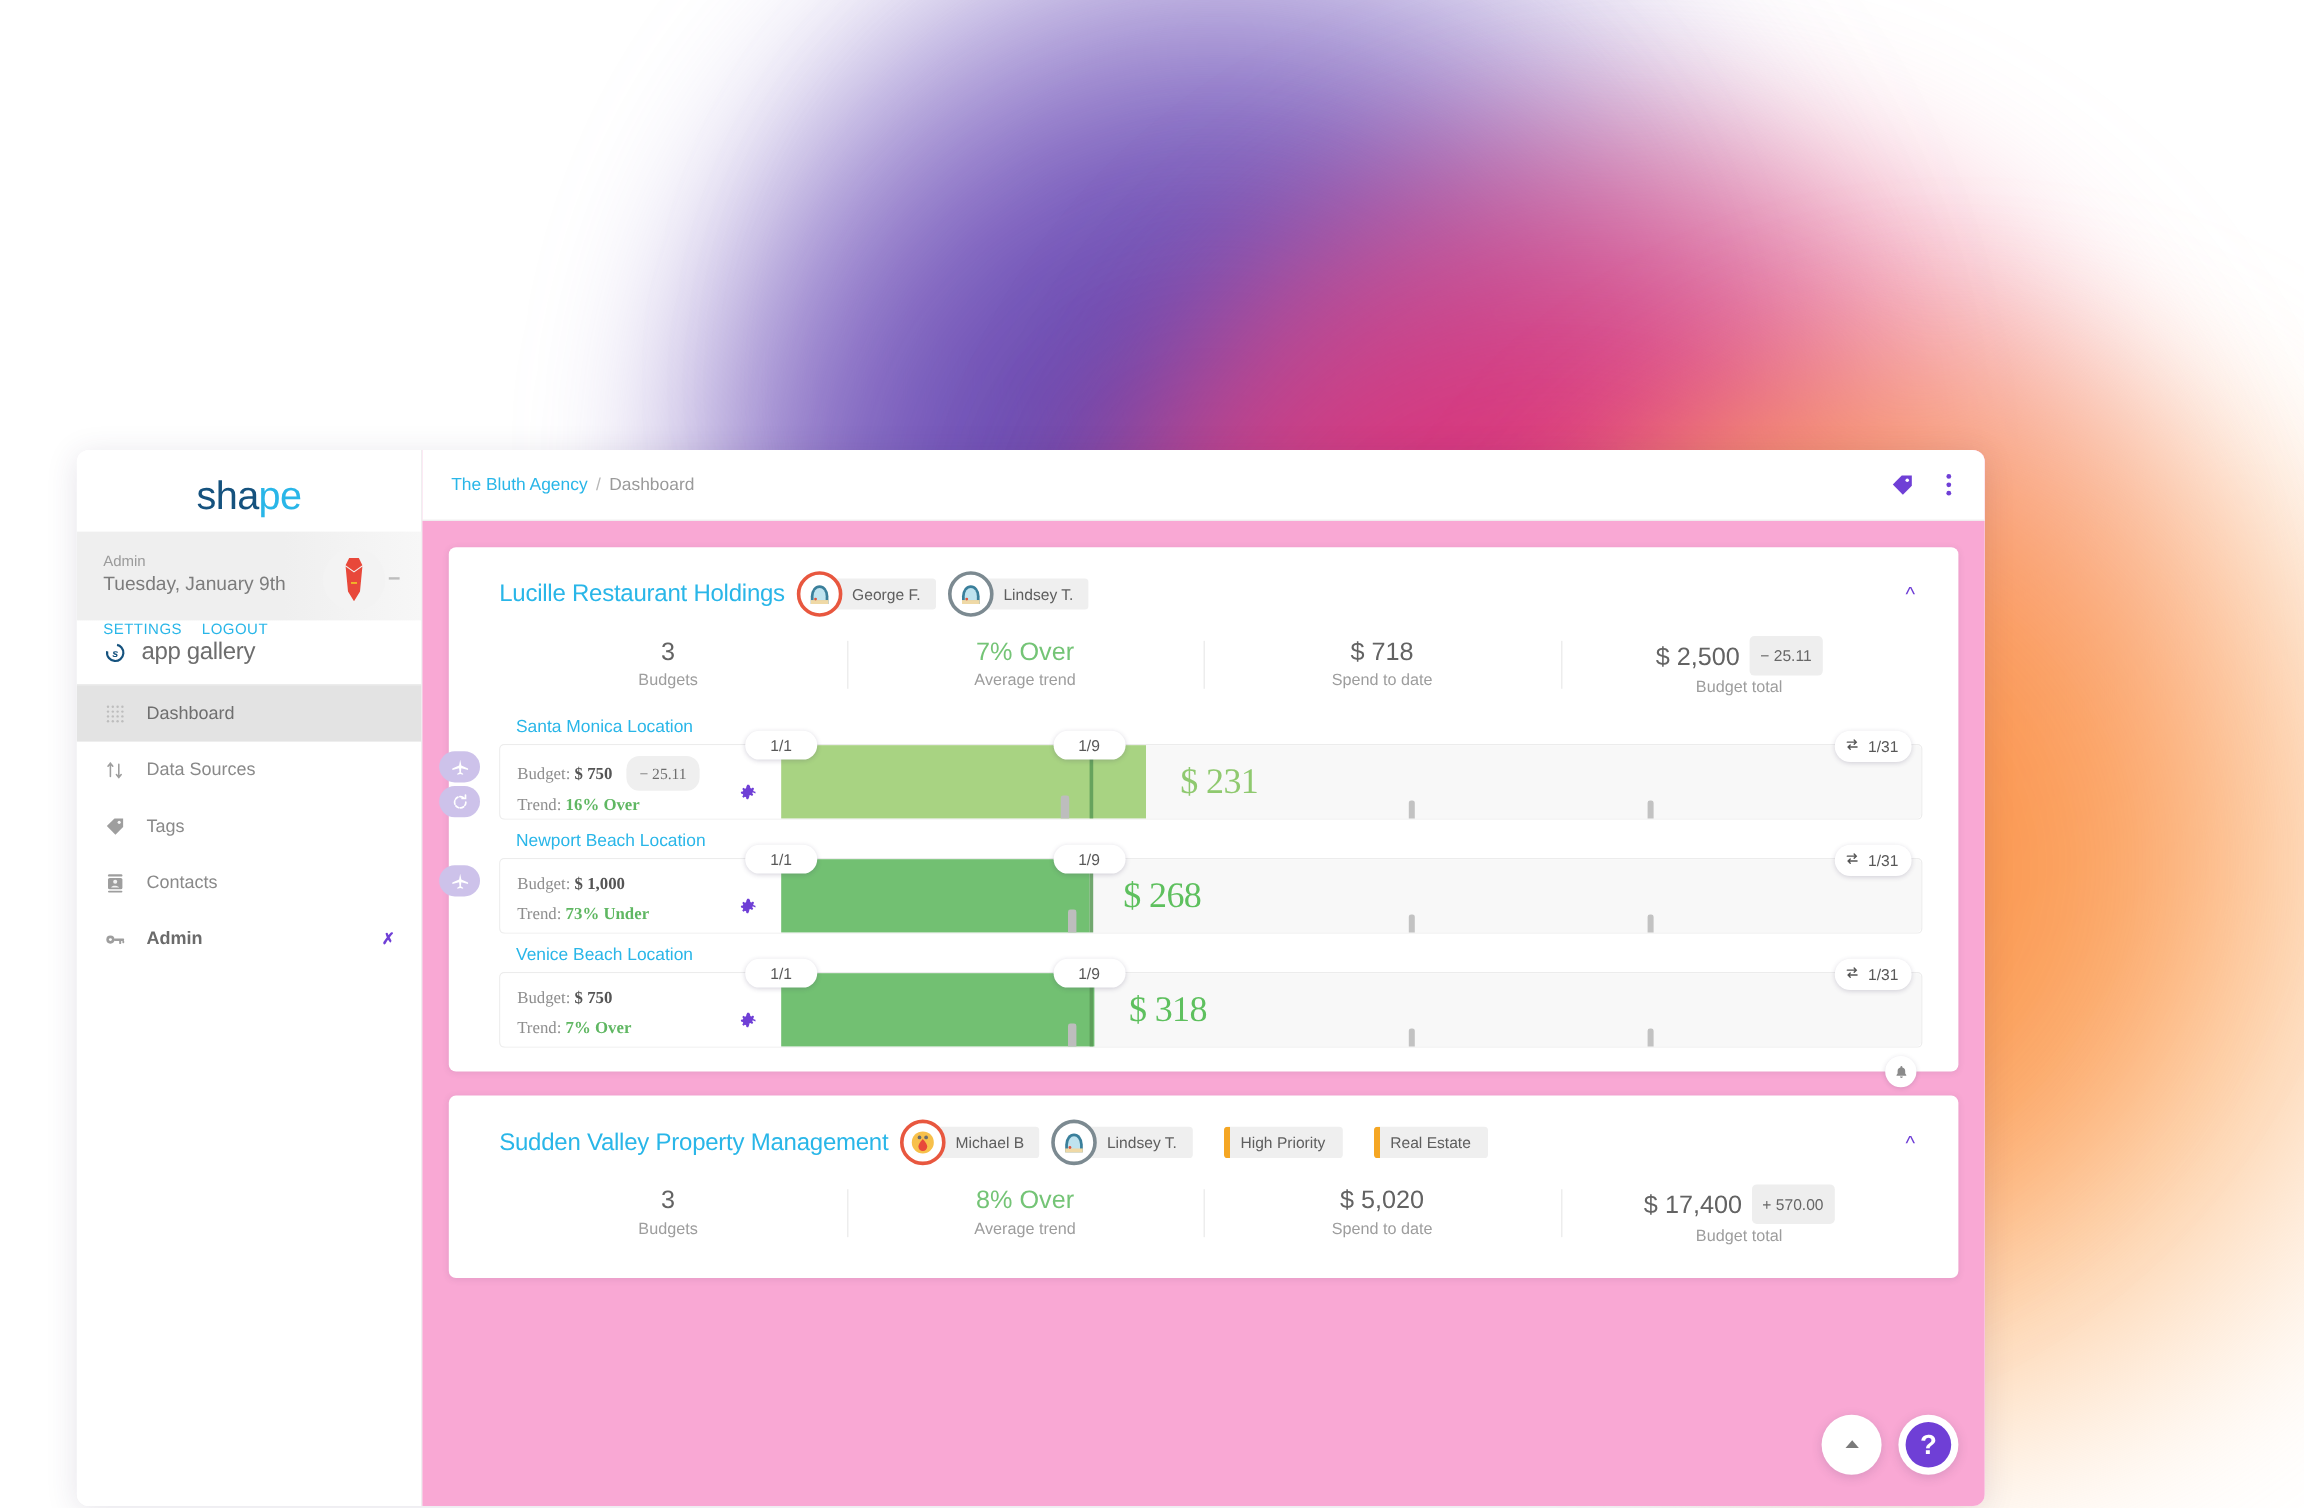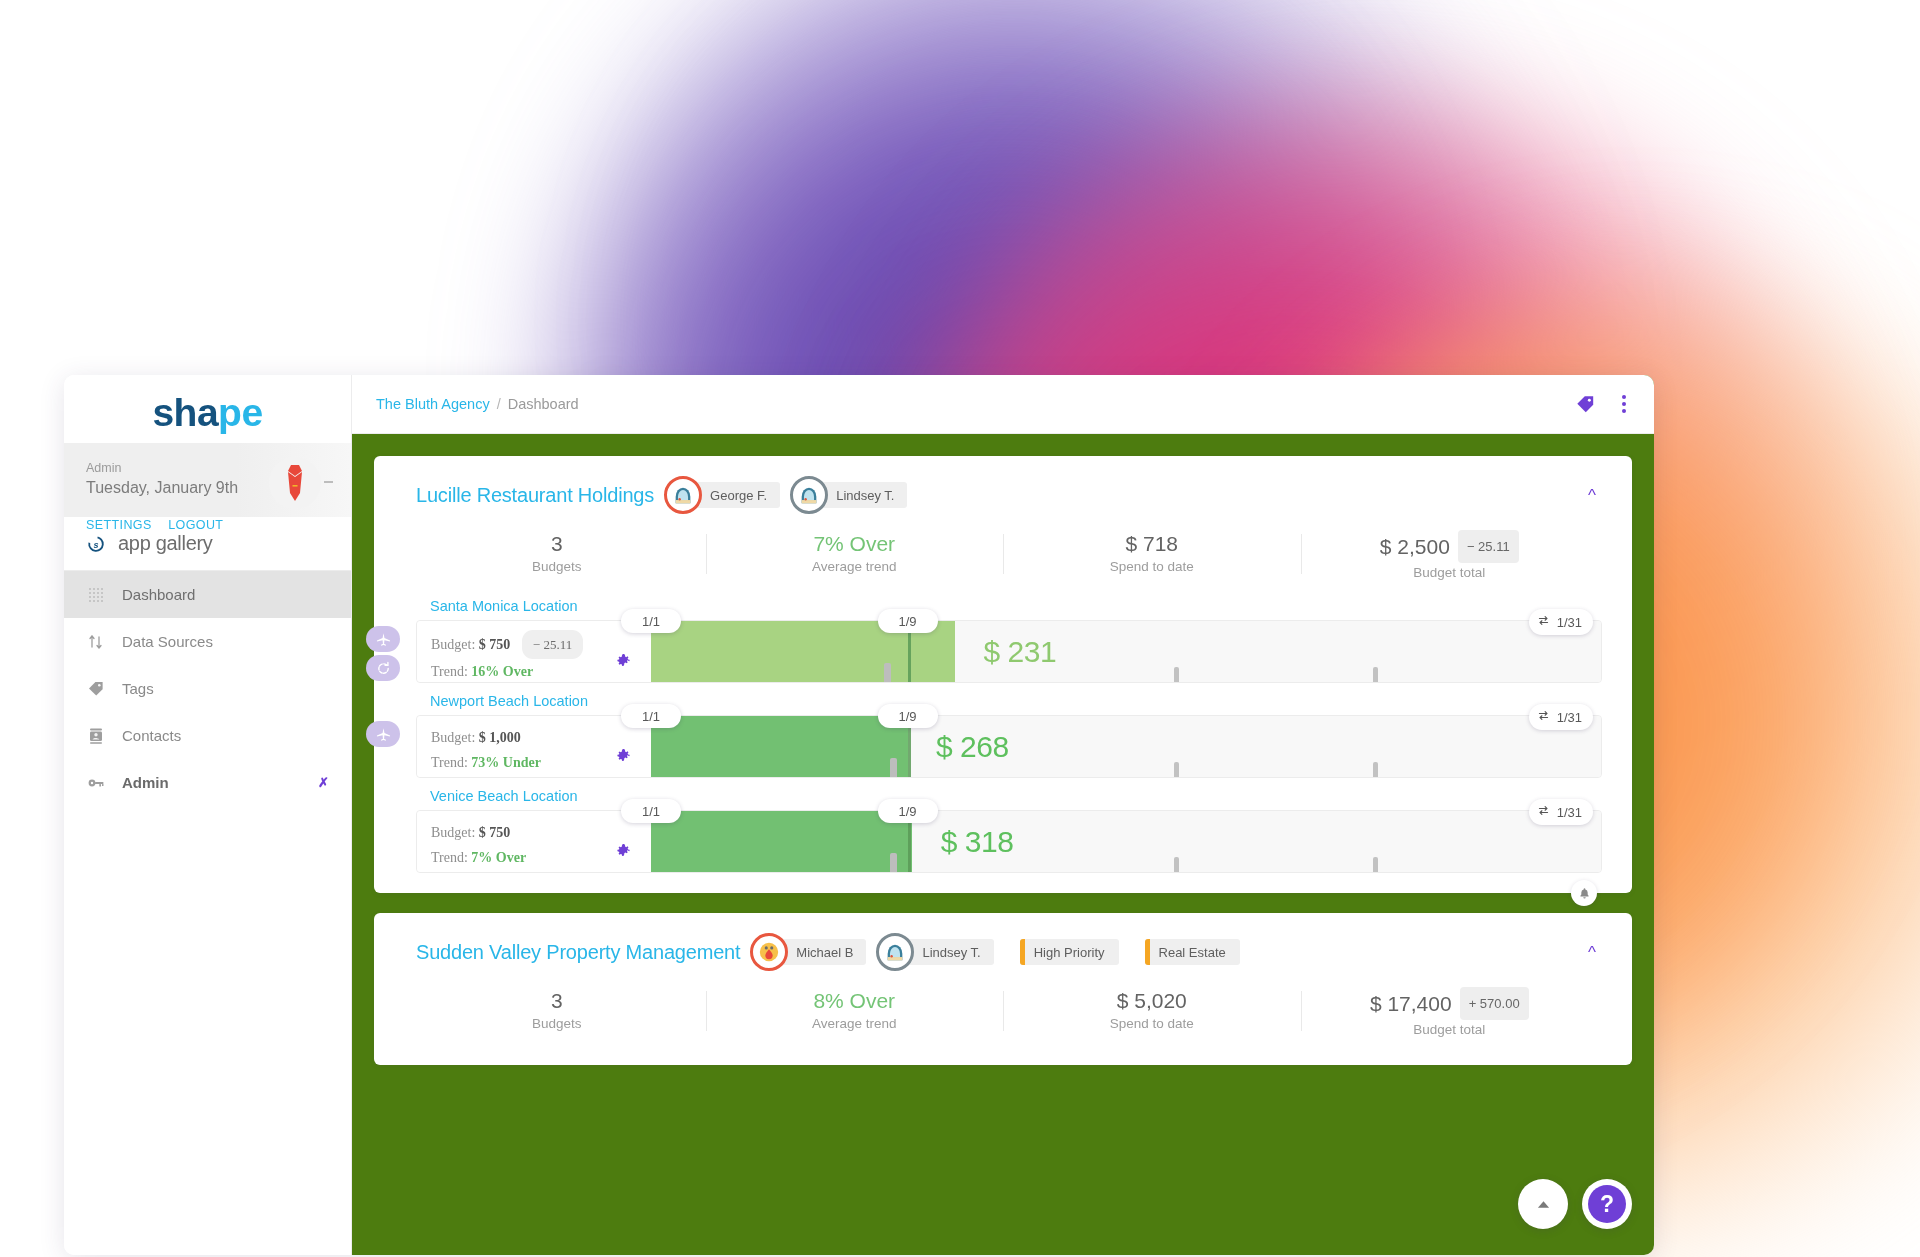--- a/index.html
+++ b/index.html
@@ -33,21 +33,21 @@
   #app{
     position:absolute;left:64px;top:375px;width:1590px;height:880px;
     background:#ffffff;border-radius:10px;
     box-shadow:0 4px 26px rgba(60,50,90,.13);
     display:flex;overflow:hidden;z-index:2;
   }
 
   
   #sidebar{width:287px;flex:0 0 287px;background:#fff;border-right:1px solid #ececed;}
   .logo-wrap{height:60px;display:flex;align-items:center;justify-content:center;padding-top:8px;}
-  .logo{font-size:39px;font-weight:700;letter-spacing:-.5px;}
+  .logo{font-size:33px;font-weight:400;letter-spacing:-.5px;}
   .logo .s1{color:#15527e;}
   .logo .s2{color:#15527e;}
   .logo .s3{color:#29b6e8;}
   .user-box{
     background:linear-gradient(90deg,#efefef 0%,#efefef 60%,#f7f7f7 100%);
     padding:18px 22px 16px 22px;position:relative;height:74px;box-sizing:border-box;
   }
   .user-role{font-size:12.5px;color:#9b9b9b;line-height:15px;}
   .user-date{font-size:16px;color:#7c7c7c;line-height:22px;margin-top:1px;}
   .user-links{margin-top:16px;}
@@ -68,21 +68,21 @@
   .nav-item{
     height:47px;display:flex;align-items:center;gap:16px;padding:0 22px;
     font-size:15px;color:#8a8a8a;cursor:pointer;position:relative;
   }
   .nav-item.active{background:#e3e3e3;color:#6f6f6f;}
   .nav-item.bold{font-weight:700;color:#6b6b6b;}
   .nav-ico{width:20px;height:20px;display:flex;align-items:center;justify-content:center;flex:0 0 20px;}
   .nav-chev{margin-left:auto;color:#6f3fd6;font-size:13px;}
 
   
-  #main{flex:1;display:flex;flex-direction:column;background:#4d7c0f;min-width:0;}
+  #main{flex:1;display:flex;flex-direction:column;background:#f9a8d4;min-width:0;}
   .topbar{
     height:58px;background:#fff;display:flex;align-items:center;
     padding:0 28px 0 24px;border-bottom:1px solid #ededed;flex:0 0 58px;
   }
   .crumb-link{font-size:14.5px;color:#29b6e8;text-decoration:none;}
   .crumb-sep{font-size:14.5px;color:#b7b7b7;margin:0 7px;}
   .crumb-cur{font-size:14.5px;color:#9a9a9a;}
   .topbar-spacer{flex:1;}
   .top-ico{margin-left:26px;display:flex;align-items:center;cursor:pointer;}
   .dots{display:flex;flex-direction:column;gap:3px;align-items:center;}
@@ -157,21 +157,21 @@
   }
   .gear{position:absolute;right:20px;bottom:12px;color:#6f3fd6;font-size:14px;line-height:1;cursor:pointer;}
 
   .track{flex:1;position:relative;background:#f8f8f8;border-radius:0 4px 4px 0;overflow:visible;}
   .fill{position:absolute;left:0;top:0;bottom:0;border-radius:0;}
   .fill.light{background:#a8d382;}
   .fill.mid{background:#72c072;}
   .marker{position:absolute;top:0;bottom:0;width:3px;background:#5a9a57;opacity:.85;}
   .nub{position:absolute;bottom:0;width:7px;height:19px;background:#bdbdbd;border-radius:2px 2px 0 0;}
   .tick{position:absolute;bottom:0;width:5px;height:15px;background:#c2c2c2;border-radius:2px 2px 0 0;}
-  .amount{position:absolute;top:50%;transform:translateY(-50%);font-size:30px;letter-spacing:-.5px;}
+  .amount{position:absolute;top:50%;transform:translateY(-50%);font-size:30px;letter-spacing:-.5px;font-family:Liberation Serif, serif;}
   .amount.light{color:#8fc96f;}
   .amount.mid{color:#5ec05e;}
 
   .pill{
     position:absolute;top:-12px;transform:translateX(-50%);
     background:#fff;border-radius:13px;height:24px;min-width:40px;
     box-shadow:0 1px 4px rgba(60,50,90,.22);
     display:flex;align-items:center;justify-content:center;padding:0 10px;
     font-size:13px;color:#585858;z-index:4;
   }

